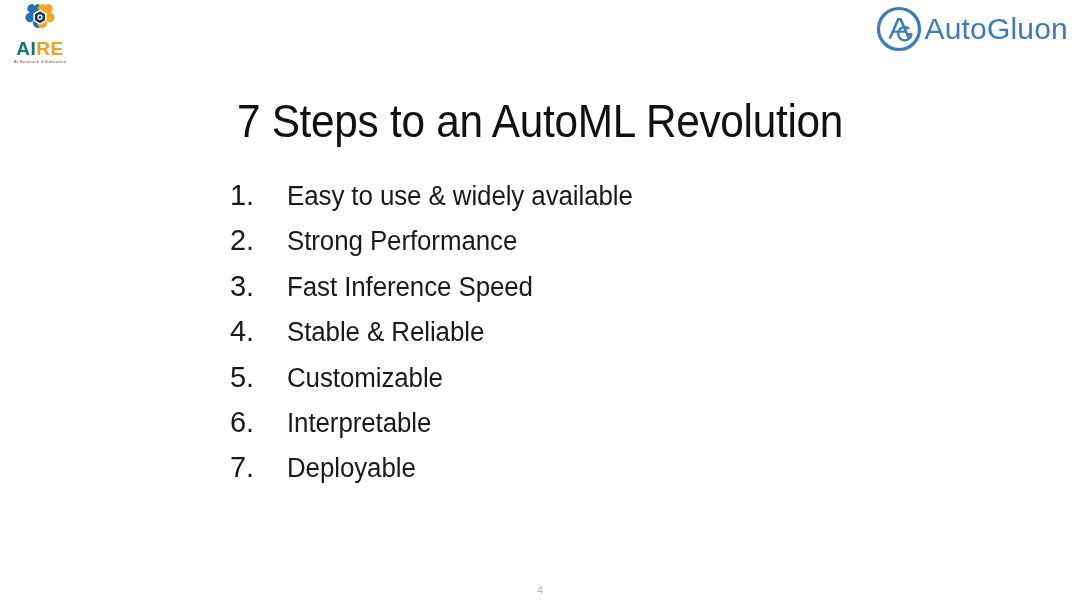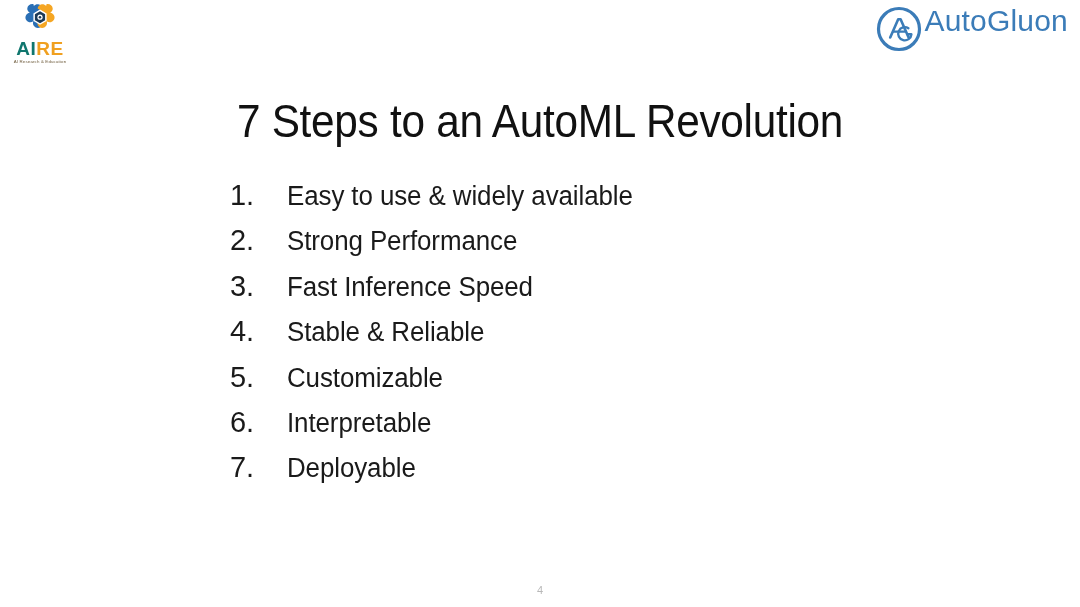--- a/index.html
+++ b/index.html
@@ -52,20 +52,21 @@
     margin-top: 1px;
     white-space: nowrap;
   }
 
   
   .ag-logo {
     position: absolute;
     right: 12px;
     top: 6px;
     display: flex;
+    align-items: center;
     gap: 2px;
   }
   .ag-mark {
     width: 46px;
     height: 46px;
     flex: none;
   }
   .ag-word {
     font-family: "Liberation Sans", sans-serif;
     font-size: 30px;

